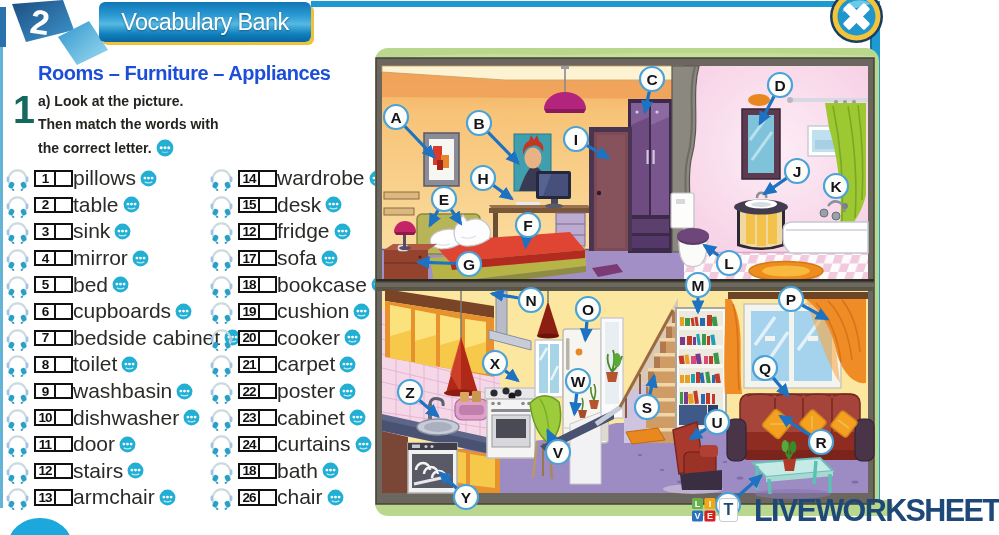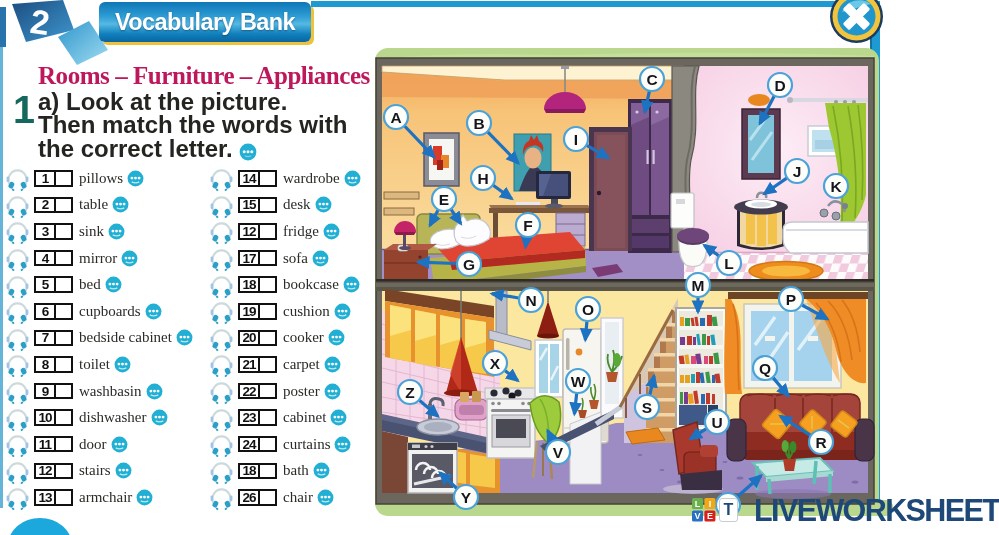--- a/index.html
+++ b/index.html
@@ -4,21 +4,21 @@
 <style>
 html,body{margin:0;padding:0;}
 body{width:999px;height:535px;position:relative;background:#fff;overflow:hidden;
  font-family:"Liberation Sans",sans-serif;}
 .abs{position:absolute;}
 .row{display:flex;align-items:center;height:26.6px;}
 .hp{flex:0 0 auto;margin-right:5px;}
 .nbox{flex:0 0 auto;width:35px;height:12.5px;border:2.5px solid #111;background:#fff;display:flex;}
 .nnum{width:18px;height:100%;border-right:2.5px solid #111;display:flex;align-items:center;justify-content:center;
  font-weight:bold;font-size:13.5px;color:#111;letter-spacing:-1px;}
-.word{margin-left:6px;font-size:15px;color:#2b2b28;white-space:nowrap;font-family:Liberation Serif, serif;}
+.word{font-size:21px;color:#2b2b28;white-space:nowrap;}
 .dots{margin-left:4px;flex:0 0 auto;}
 </style>
 </head>
 <body>
 
 <svg class="abs" style="left:0;top:0" width="125" height="75" viewBox="0 0 125 75">
 <defs>
 <linearGradient id="wg1" x1="0" y1="0" x2="1" y2="1">
 <stop offset="0" stop-color="#1c4d80"></stop>
         <stop offset="1" stop-color="#3e97cf"></stop>
@@ -33,34 +33,34 @@
 
 <polygon points="12,4 63,0 74,30 26,42" fill="url(#wg1)"></polygon>
 <text x="40" y="34" font-size="34" font-weight="bold" fill="#fff" text-anchor="middle" transform="rotate(8 40 22)">2</text>
 
 <polygon points="58,37 89,21 108,50 77,65" fill="url(#wg2)"></polygon>
 </svg>
 
 <div class="abs" style="left:99px;top:2px;width:212px;height:40px;border-radius:6px;
  background:linear-gradient(180deg,#0e76b4 0%,#2d9bd4 35%,#55b9e2 55%,#1080bd 80%,#0a659f 100%);
  box-shadow:3px 3px 0 0 #eec23a;display:flex;align-items:center;justify-content:center;">
- <span style="color:#fff;font-weight:bold;font-size:23.5px;letter-spacing:-0.6px;text-shadow:0 1px 2px rgba(0,40,80,.5);text-align:right;">Vocabulary&nbsp;Bank</span>
+ <span style="color:#fff;font-weight:normal;font-size:23.5px;letter-spacing:-0.6px;text-shadow:0 1px 2px rgba(0,40,80,.5);text-align:right;">Vocabulary&nbsp;Bank</span>
   </div>
 
 <div class="abs" style="left:311px;top:1px;width:567px;height:6px;background:#1e9ad3;"></div>
 
 <div class="abs" style="left:870px;top:1px;width:8px;height:505px;background:#1e9ad3;border-left:2px solid #14719e;"></div>
 
 <div class="abs" style="left:0;top:47px;width:3px;height:461px;background:#63b4d6;"></div>
 
-<div class="abs" style="left:38px;top:61.5px;font-size:25px;font-weight:bold;color:#be185d;letter-spacing:-0.45px;font-family:Liberation Serif, serif;">Rooms – Furniture – Appliances</div>
+<div class="abs" style="left:38px;top:61.5px;font-size:20px;font-weight:bold;color:#1d4ed8;letter-spacing:-0.45px;">Rooms – Furniture – Appliances</div>
 
 <div class="abs" style="left:13px;top:87px;font-size:39.5px;font-weight:bold;color:#15685e;">1</div>
 
-<div class="abs" style="left:38px;top:90px;font-size:24px;font-weight:bold;color:#242420;line-height:23.3px;">
+<div class="abs" style="left:38px;top:90px;font-size:14px;font-weight:bold;color:#242420;line-height:23.3px;">
 a) Look at the picture.<br>Then match the words with<br>the correct letter.
 <svg width="18" height="18" viewBox="0 0 18 18" style="vertical-align:-4px">
       <circle cx="9" cy="9" r="8.4" fill="#22afd4"></circle>
       <circle cx="5.2" cy="8.8" r="1.5" fill="#fff"></circle>
       <circle cx="9" cy="8.8" r="1.5" fill="#fff"></circle>
       <circle cx="12.8" cy="8.8" r="1.5" fill="#fff"></circle>
       <path d="M5.8,12.8 Q9,14.4 12.2,12.8" stroke="#d8f2f8" stroke-width="1.1" fill="none" opacity="0.5"></path>
     </svg>
 </div>
 

